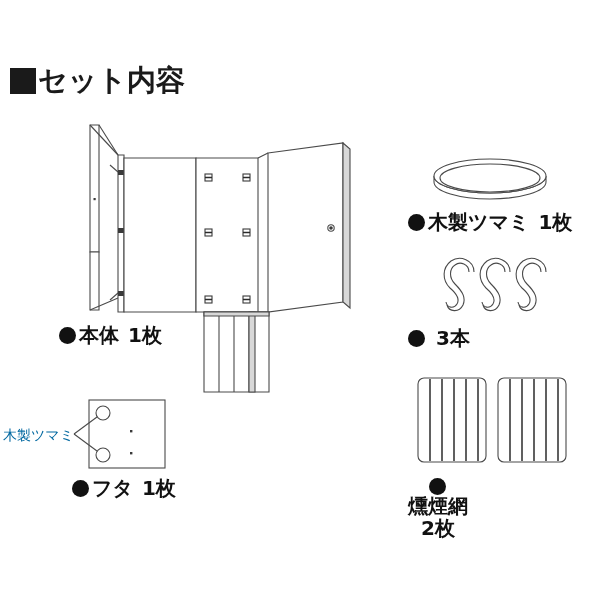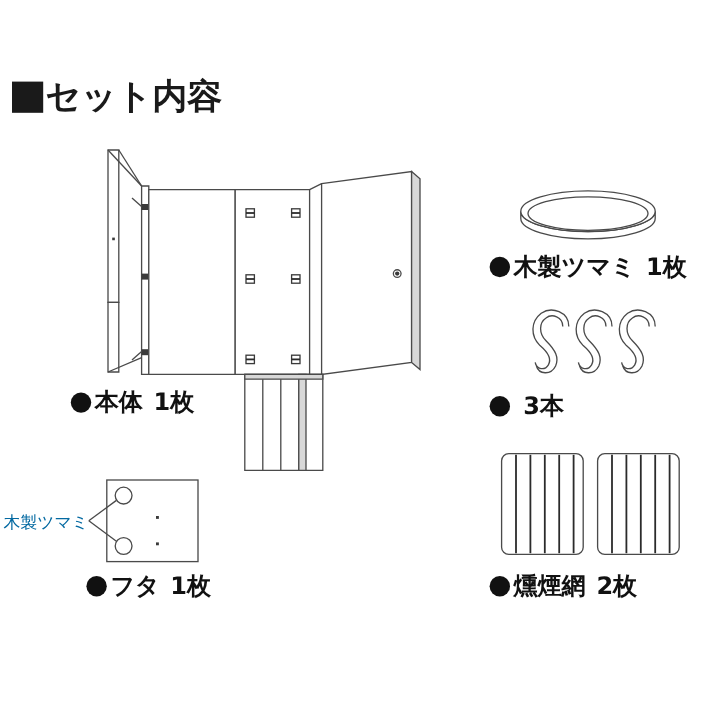--- a/index.html
+++ b/index.html
@@ -60,21 +60,21 @@
     background: #111111;
     display: inline-block;
     flex: 0 0 auto;
     margin-right: 2px;
   }
   
   #label-body      { left: 59px;  top: 325px; justify-content: space-between; }
   #label-lid       { left: 72px;  top: 478px; }
   #label-chip      { left: 408px; top: 212px; }
   #label-hook      { left: 408px; top: 328px; }
-  #label-net       { left: 408px; top: 478px; }
+  #label-net       { left: 408px; top: 478px; flex-direction: column; }
 
   
   svg.draw {
     position: absolute;
     left: 0;
     top: 0;
     overflow: visible;
   }
   .ln   { fill: none; stroke: #4a4a4a; stroke-width: 1.1; }
   .ln-d { fill: none; stroke: #2b2b2b; stroke-width: 1.5; }

